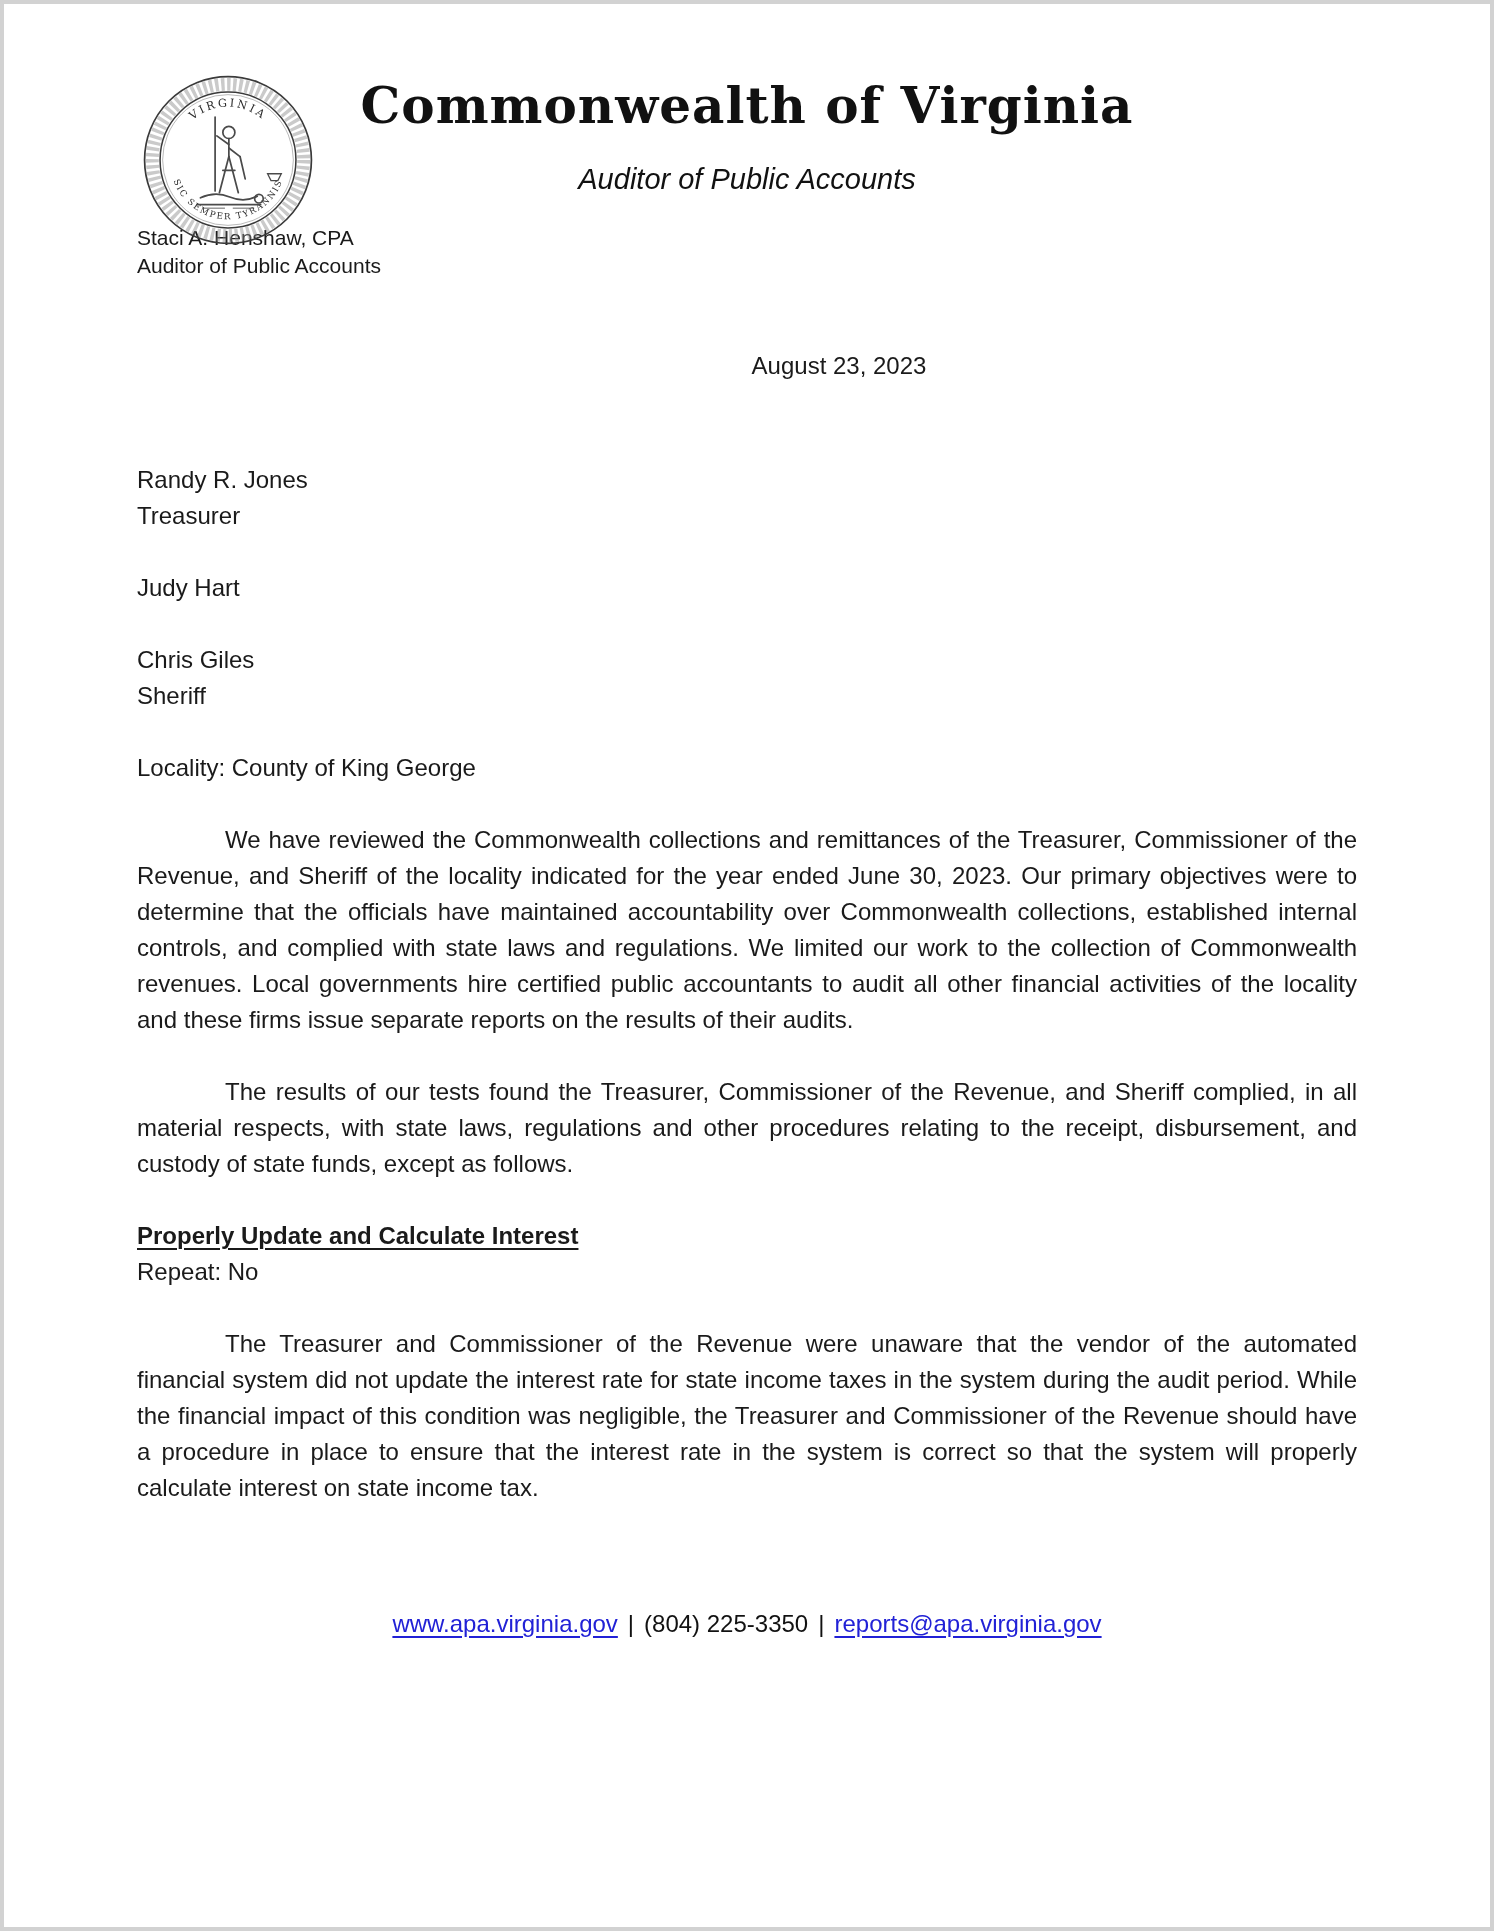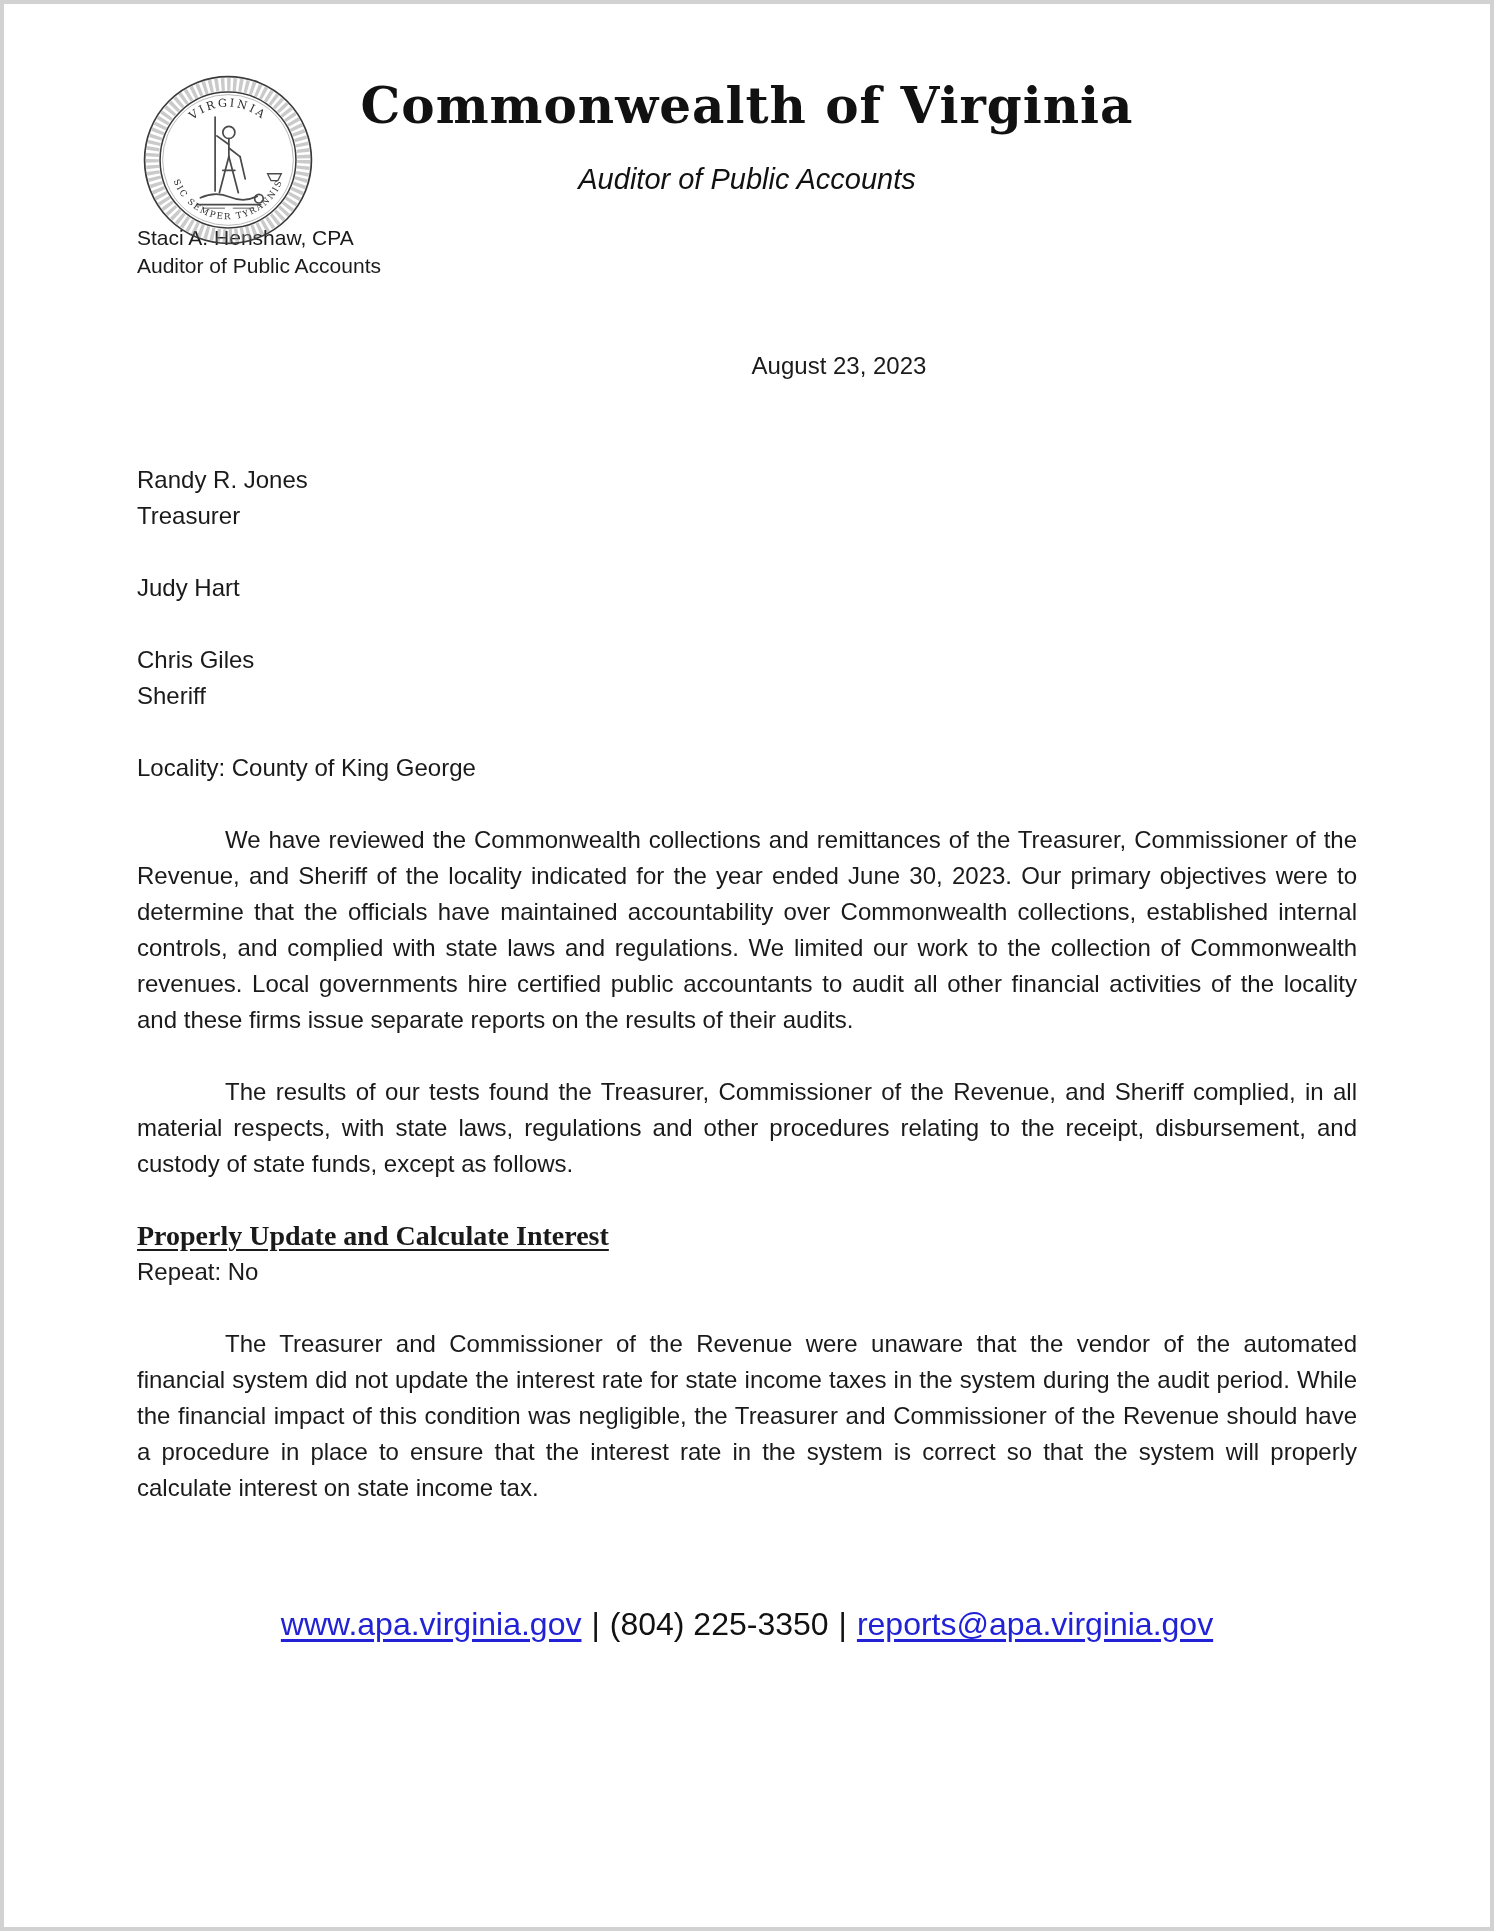--- a/index.html
+++ b/index.html
@@ -66,38 +66,37 @@
   .para {
     margin: 0 0 36px 0;
     font-size: 24px;
     line-height: 36px;
     text-align: justify;
     text-justify: inter-word;
     text-indent: 88px;
   }
   .finding-heading {
     margin-top: 24px;
-    font-size: 28px;
+    font-size: 24px;
     line-height: 36px;
     font-weight: 700;
-    font-family: Liberation Serif, serif;
   }
   .finding-heading span {
     text-decoration: underline;
     text-decoration-thickness: 2px;
     text-underline-offset: 4px;
   }
   .repeat-line { font-size: 24px; line-height: 36px; }
   .finding-body { margin-top: 36px; }
 
   
   .footer-line {
     margin-top: 100px;
     text-align: center;
-    font-size: 32px;
+    font-size: 24px;
     line-height: 36px;
     color: #111;
   }
   .footer-line a {
     color: #2121d6;
     text-decoration: underline;
     text-underline-offset: 4px;
     cursor: pointer;
   }
   .footer-sep { color: #111; padding: 0 10px; }

